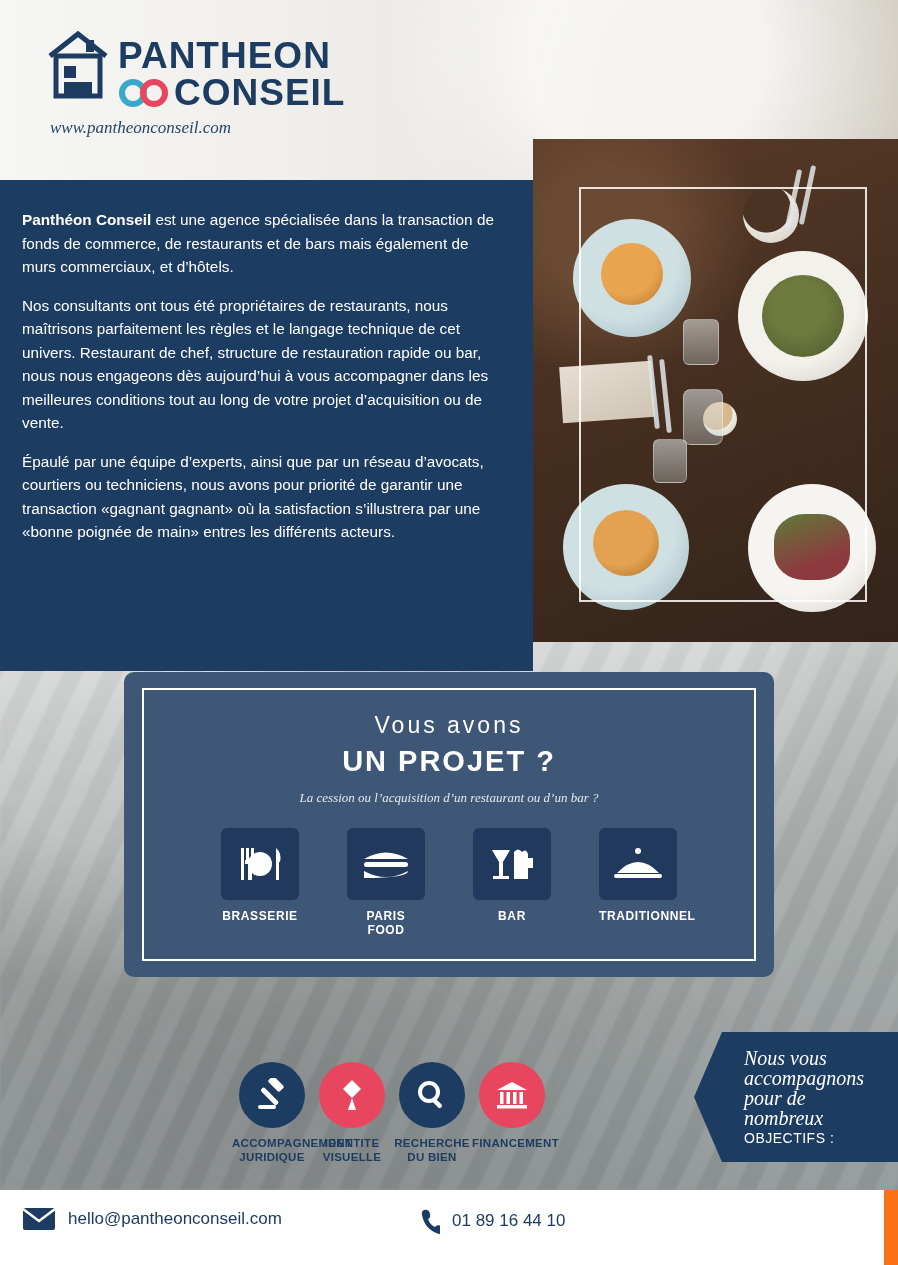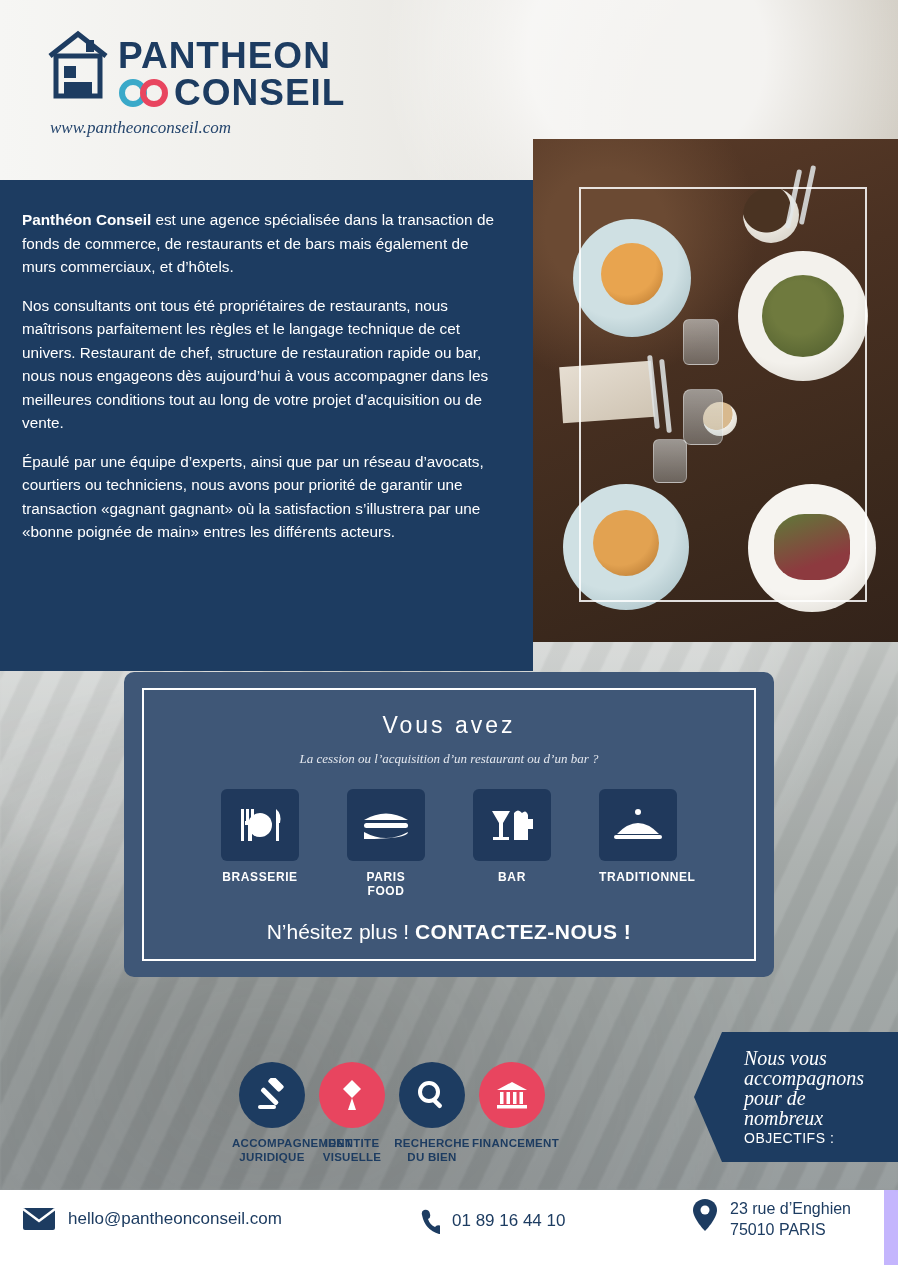--- a/index.html
+++ b/index.html
@@ -5,21 +5,21 @@
   * { box-sizing: border-box; margin: 0; padding: 0; }
   html, body {
     width: 898px; height: 1265px;
     font-family: "Liberation Sans", sans-serif;
     background: #ffffff;
     overflow: hidden;
   }
   #page {
     position: relative;
     width: 898px; height: 1265px;
-    background: #c4b5fd;
+    background: #f97316;
     overflow: hidden;
     padding-left: 42px;
   }
 
   
   .header {
     position: absolute; left: 0; top: 0; width: 898px; height: 180px;
     background: linear-gradient(100deg, #f2f2f0 0%, #e9e9e6 40%, #dddbd6 70%, #cfcdc8 100%);
     overflow: hidden;
   }
@@ -256,21 +256,22 @@
     <div class="glass g3"></div>
     <div class="utensil u1"></div>
     <div class="utensil u2"></div>
     <div class="utensil u3"></div>
     <div class="utensil u4"></div>
     <div class="photo-frame"></div>
   </div>
 
   <div class="projet-card">
     <div class="projet-inner">
-      <div class="projet-title1">Vous avez</div>
+      <div class="projet-title1">Vous avons</div>
+      <div class="projet-title2">UN PROJET ?</div>
       <div class="projet-sub">La cession ou l’acquisition d’un restaurant ou d’un bar ?</div>
 
       <div class="cat-row">
 
         <div class="cat">
           <div class="cat-box">
             <span>
               <svg width="48" height="38" viewBox="0 0 48 38">
                 <circle cx="24" cy="19" r="12" fill="#ffffff"></circle>
                 <rect x="5" y="3" width="3" height="32" fill="#ffffff"></rect>
@@ -321,23 +322,20 @@
                 <path d="M5 26 q21 -22 42 0 z" fill="#ffffff"></path>
                 <rect x="2" y="27" width="48" height="4" rx="2" fill="#ffffff"></rect>
               </svg>
             </span>
           </div>
           <div class="cat-label">TRADITIONNEL</div>
         </div>
 
       </div>
 
-      <div class="projet-cta">
-        <span>N’hésitez plus ! </span><b>CONTACTEZ-NOUS !</b>
-      </div>
     </div>
   </div>
 
   <div class="obj-row">
 
     <div class="obj">
       <div class="obj-circle navy">
         <span>
           <svg width="34" height="34" viewBox="0 0 34 34">
             <rect x="13" y="2" width="16" height="8" rx="2" fill="#ffffff" transform="rotate(45 21 6)"></rect>
@@ -423,28 +421,16 @@
 
     <div class="foot-item foot-phone">
       <span>
         <svg width="20" height="26" viewBox="0 0 20 26">
           <path d="M4 2 q5 -1 6 4 q1 4 -2 5 q2 6 7 8 q2 -3 6 -1 q4 2 3 6 q-1 3 -5 2 Q5 22 2 7 Q1 3 4 2 z" fill="#1d3c61"></path>
         </svg>
       </span>
       <span class="foot-text">01 89 16 44 10</span>
     </div>
 
-    <div class="foot-item foot-addr">
-      <span>
-        <svg width="26" height="34" viewBox="0 0 26 34">
-          <path d="M13 1 C6 1 1 6 1 12 C1 21 13 33 13 33 C13 33 25 21 25 12 C25 6 20 1 13 1 z" fill="#1d3c61"></path>
-          <circle cx="13" cy="12" r="4.5" fill="#ffffff"></circle>
-        </svg>
-      </span>
-      <span class="foot-text">
-        <span>23 rue d’Enghien</span><br>
-        <span>75010 PARIS</span>
-      </span>
-    </div>
 
   </div>
 
 </div>
 
 </body></html>

